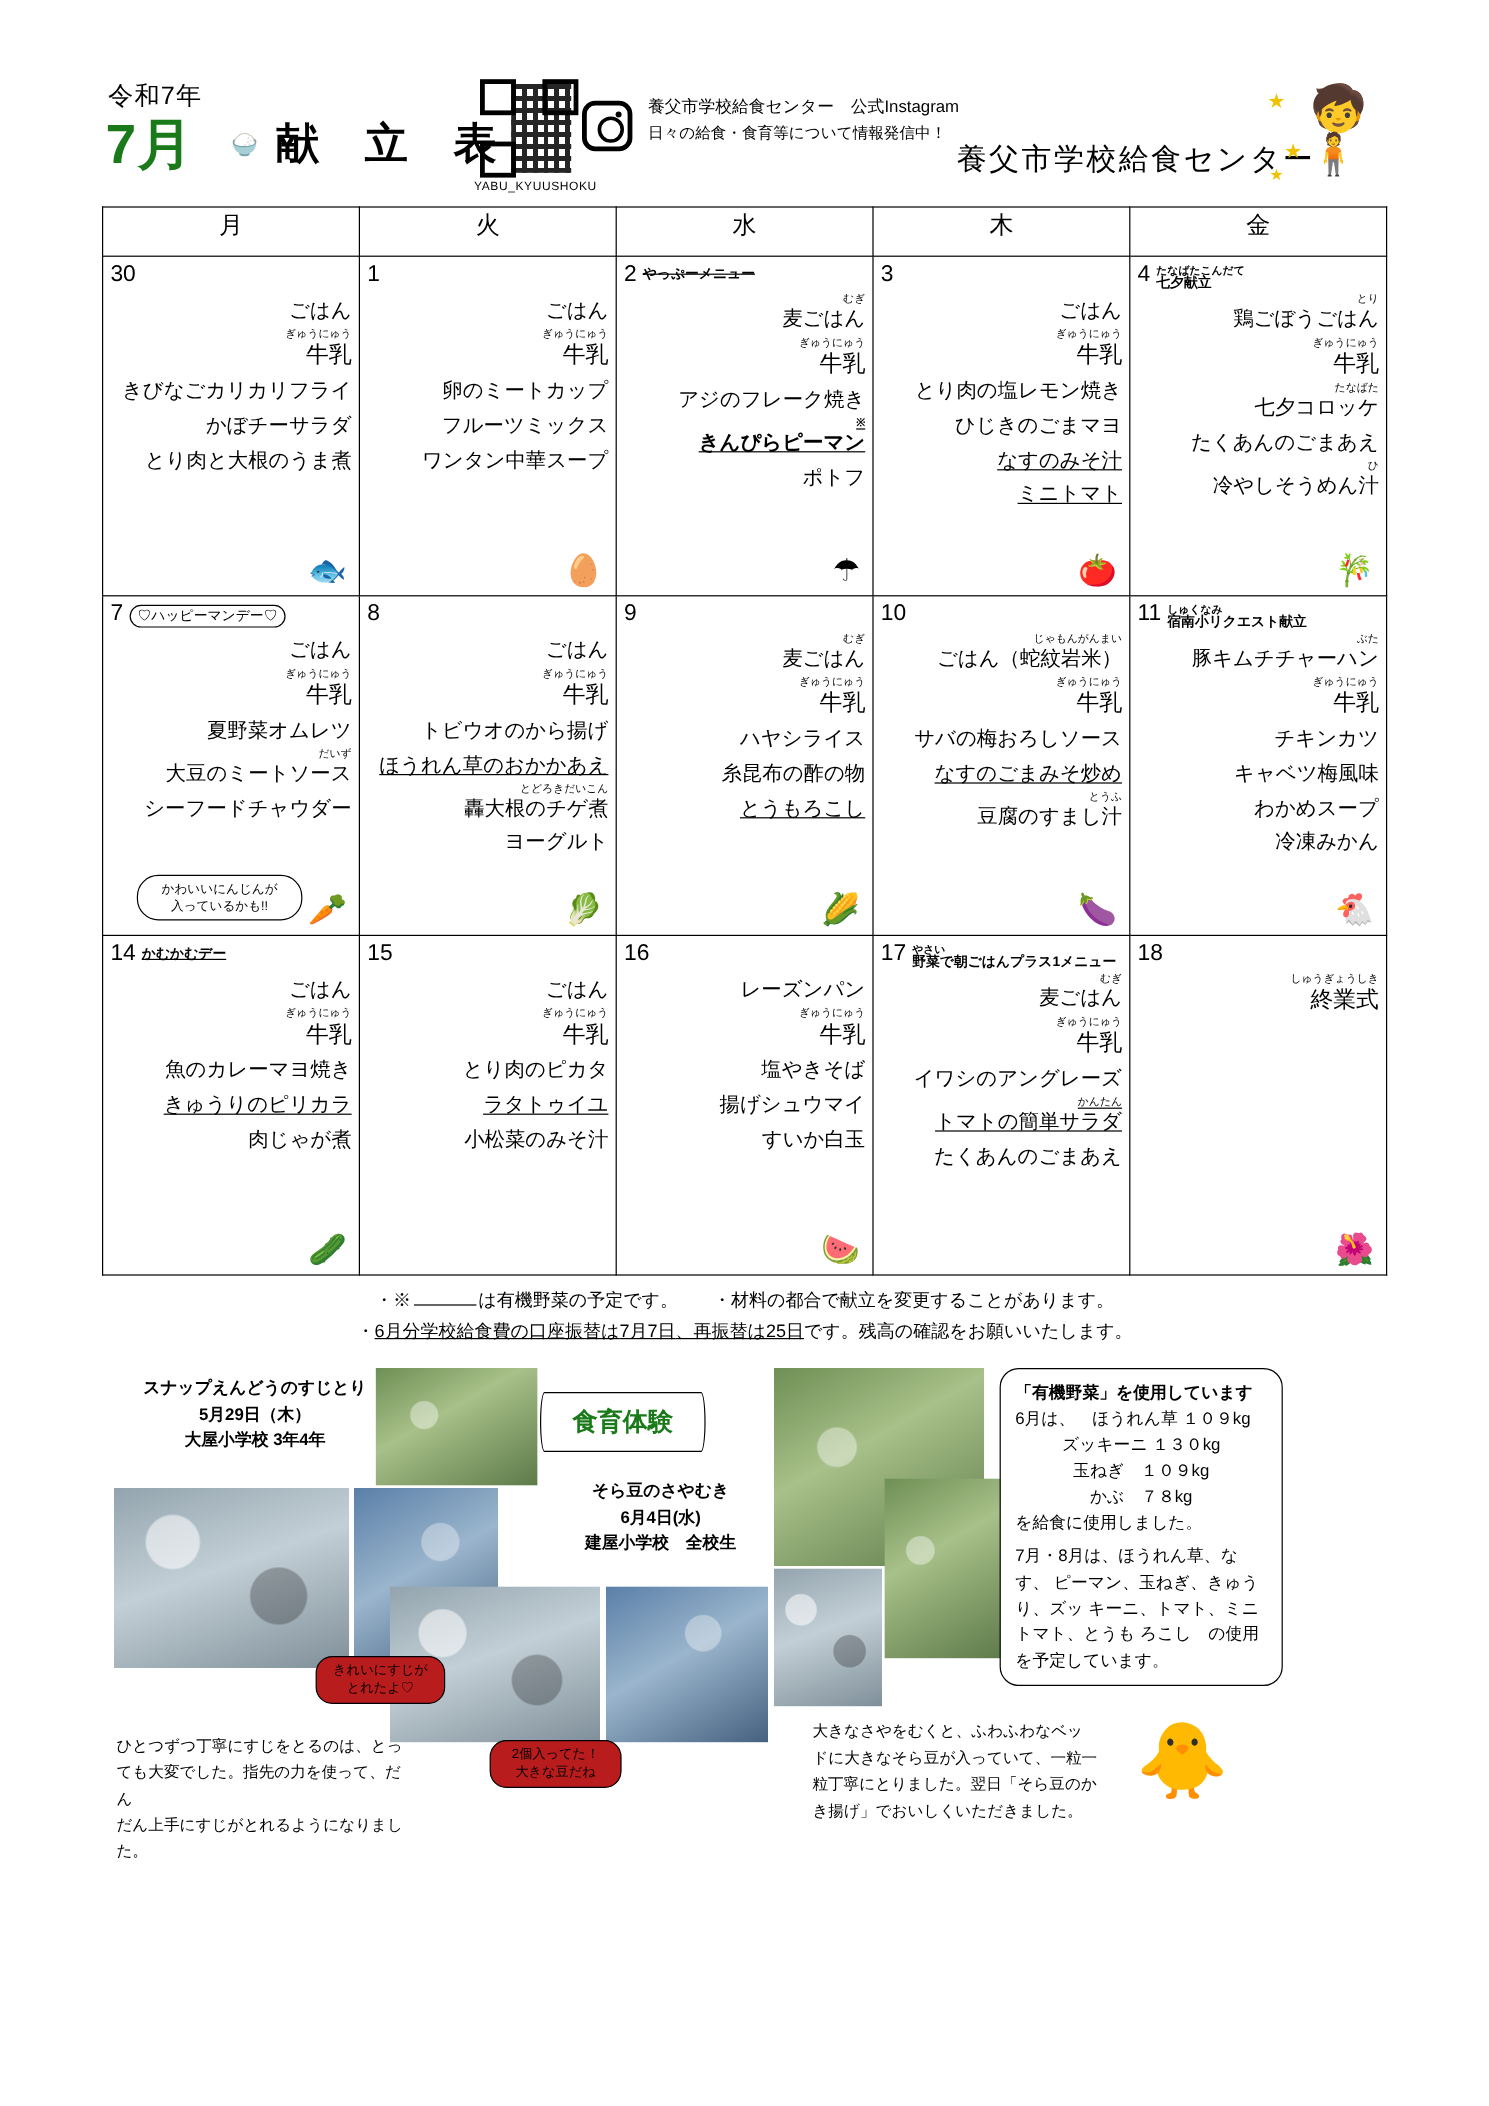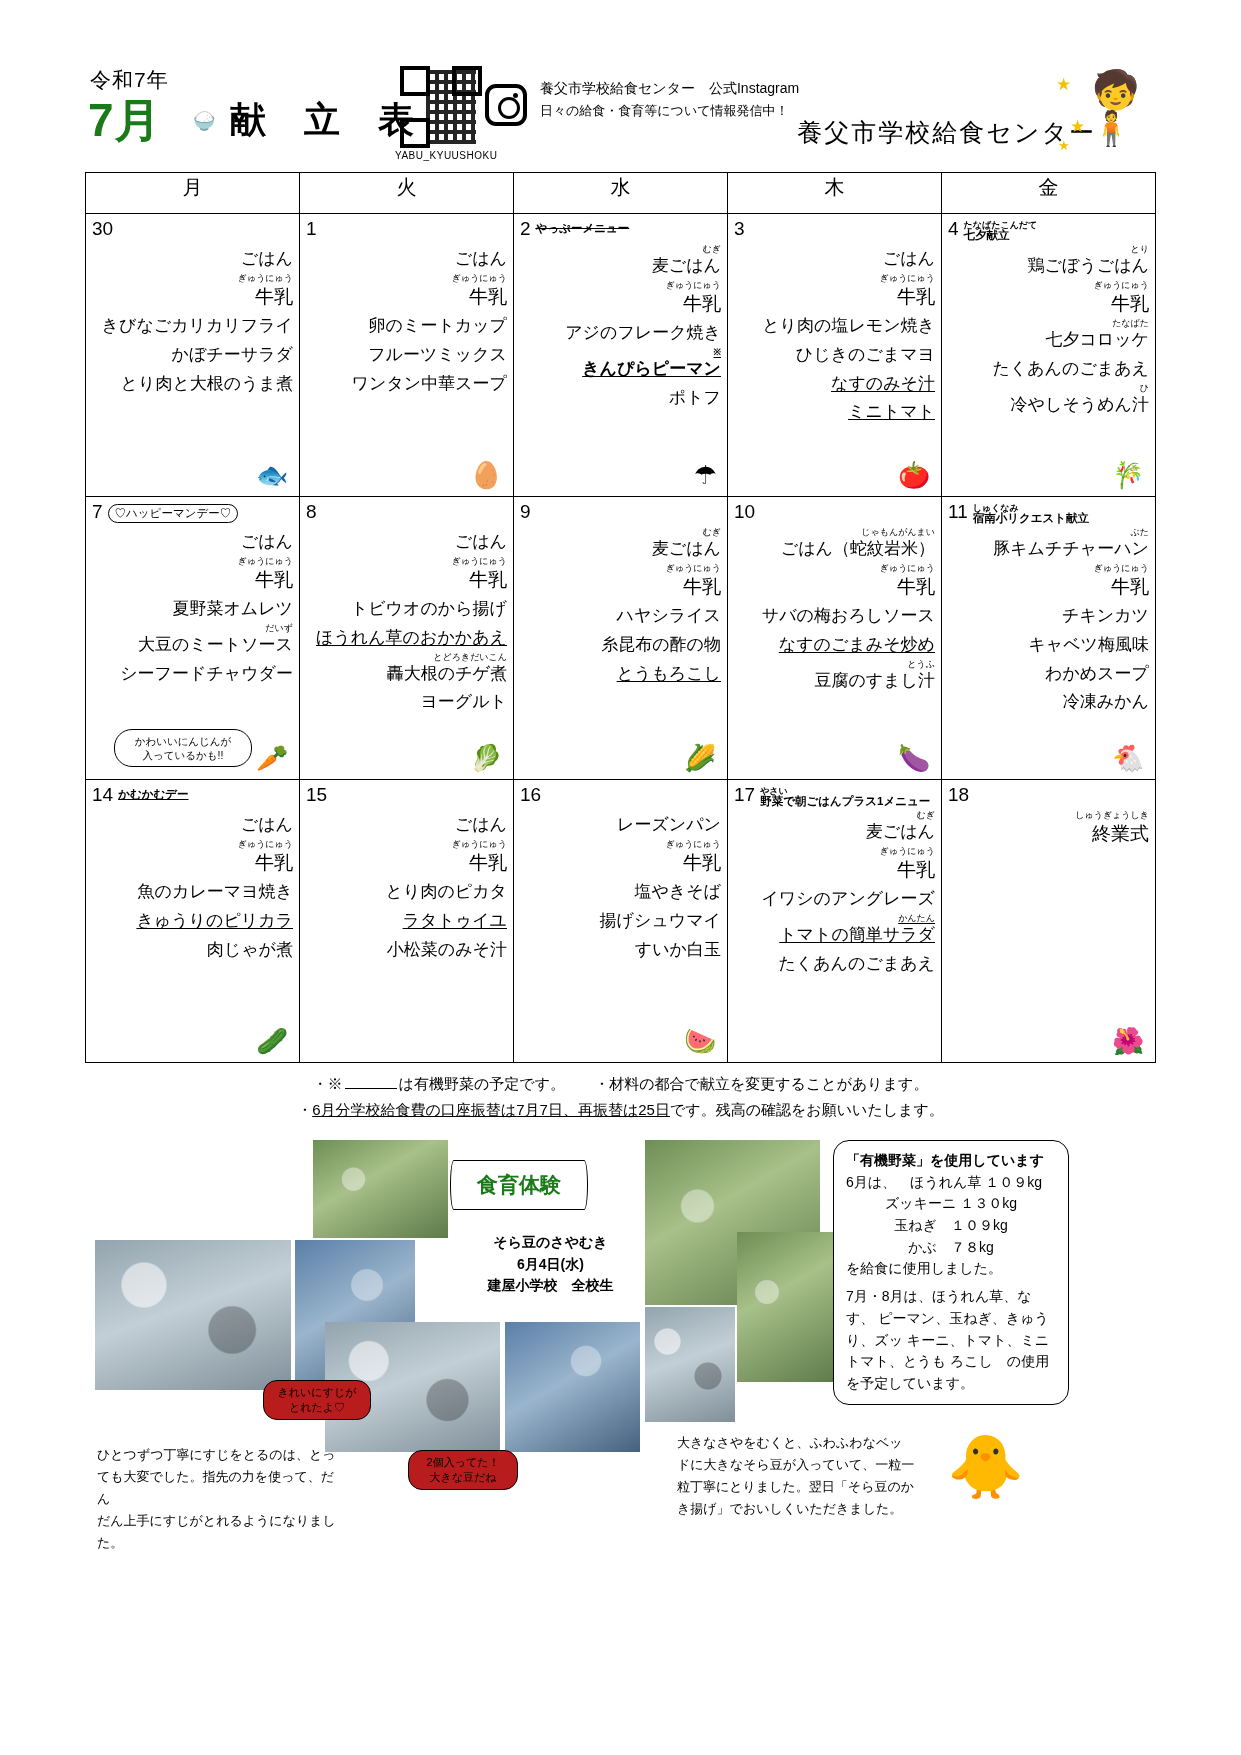--- a/index.html
+++ b/index.html
@@ -628,20 +628,25 @@
       &nbsp;&nbsp;&nbsp;&nbsp;&nbsp;
       <span>・材料の都合で献立を変更することがあります。</span>
     </div>
     <div>
       <span>・</span><span class="u">6月分学校給食費の口座振替は</span><span class="u">7月7日</span><span class="u">、再振替は</span><span class="u">25日</span><span>です。残高の確認をお願いいたします。</span>
     </div>
   </div>
 
   <div class="bottom">
 
+    <div class="callout" style="left:20px; top:14px; width:215px;">
+      <span style="white-space:pre-line;">スナップえんどうのすじとり
+5月29日（木）
+大屋小学校 3年4年</span>
+    </div>
 
     <div class="wavy-title" style="left:365px; top:28px;">食育体験</div>
 
     <div class="callout" style="left:368px; top:100px; width:195px;">
       <span style="white-space:pre-line;">そら豆のさやむき
 6月4日(水)
 建屋小学校　全校生</span>
     </div>
 
     <div class="photo" style="left:10px; top:108px; width:196px; height:150px;">

